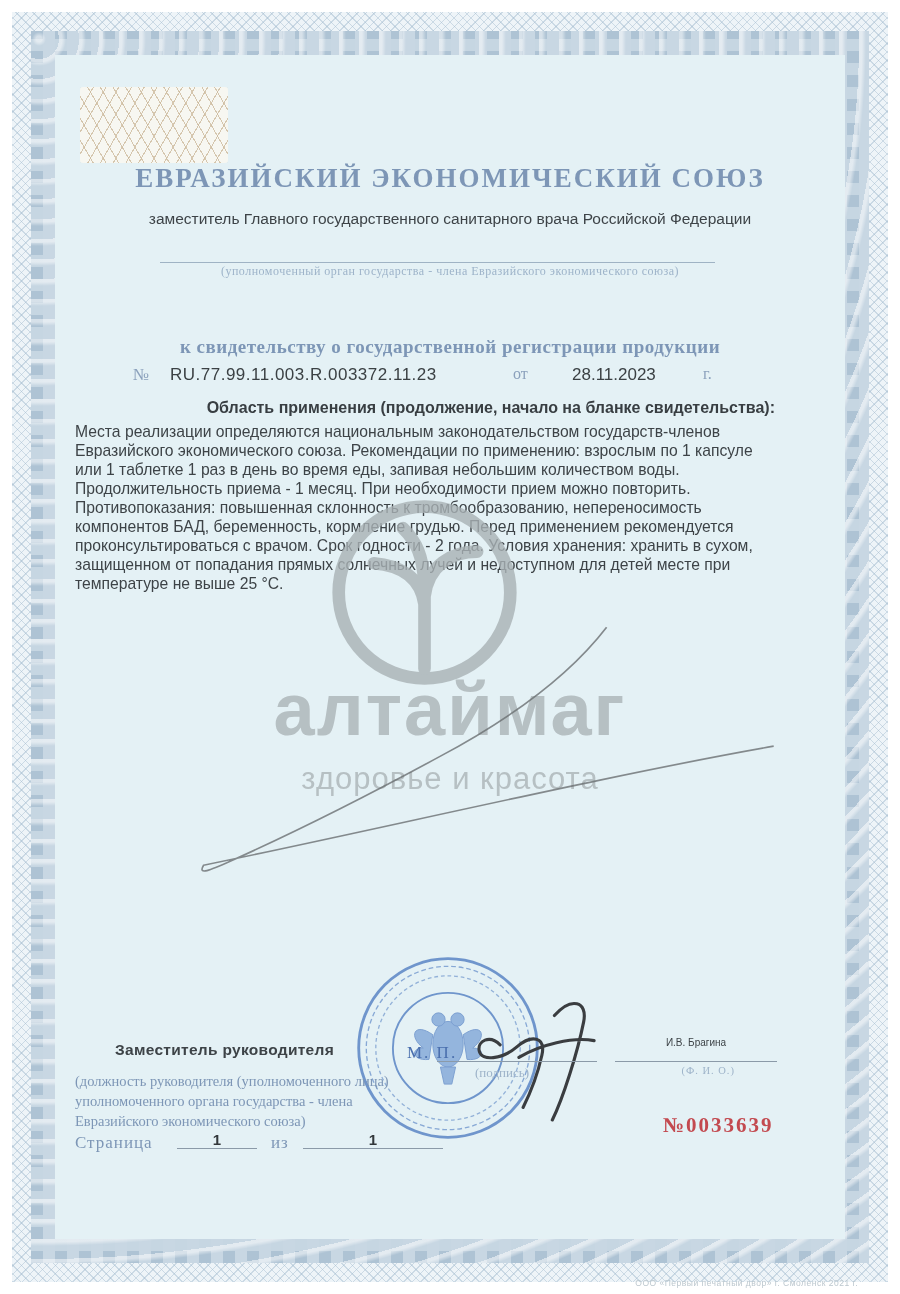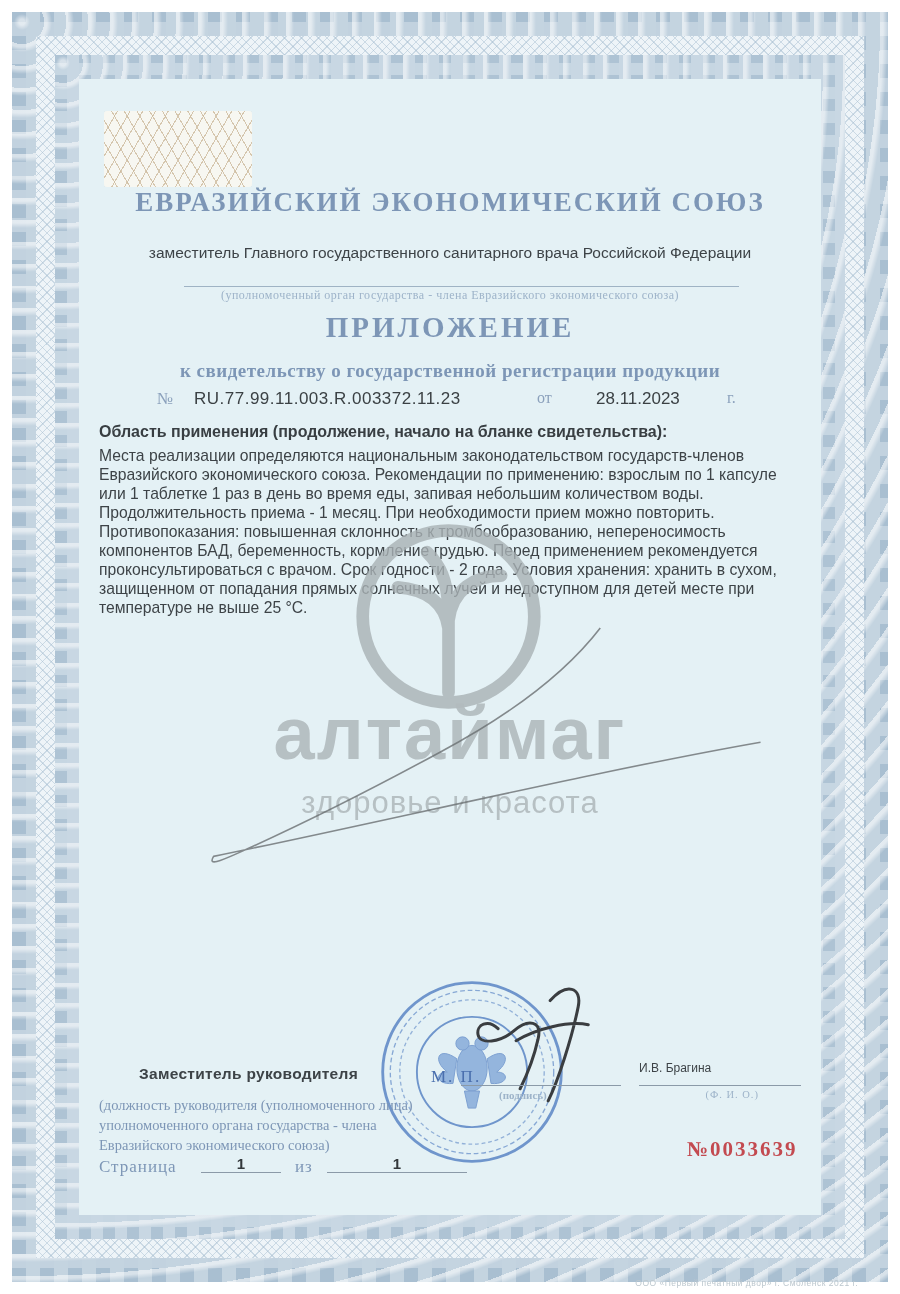--- a/index.html
+++ b/index.html
@@ -4,21 +4,20 @@
 <style>
   * { margin:0; padding:0; box-sizing:border-box; }
   html,body { width:900px; }
   body { font-family:"Liberation Sans", sans-serif; background:#ffffff; }
 
   .paper { position:relative; width:900px; height:1294px; background:#ffffff; padding:12px; }
 
   
   .band1 {
     height:100%;
-    padding:24px;
     background:
       repeating-radial-gradient(circle at 10px 10px, rgba(255,255,255,.55) 0 3px, rgba(255,255,255,0) 8px 22px),
       repeating-linear-gradient(90deg, #a9bfd1 0 14px, #c4d4e0 14px 28px),
       repeating-linear-gradient(0deg, #a9bfd1 0 14px, #c2d2df 14px 28px);
     background-blend-mode:lighten;
   }
   .band2 {
     height:100%;
     padding:19px;
     background:
@@ -45,53 +44,53 @@
       repeating-linear-gradient(-60deg, rgba(203,185,156,.8) 0 1px, transparent 1px 11px),
       rgba(250,248,240,.85);
     border-radius:3px;
   }
 
   .serifblue { font-family:"Liberation Serif", serif; color:#7d96b6; }
   .centered { position:absolute; left:0; right:0; text-align:center; }
 
   .eaeu-title { top:108px; font-size:27px; font-weight:bold; letter-spacing:2px; }
   .hline1 { top:144px; font-size:15.5px; color:#3d4347; }
-  .hline2 { top:165px; font-size:15.5px; color:#3d4347; }
+  .hline2 { top:155px; font-size:15.5px; color:#3d4347; }
   .hline3 { top:186px; font-size:16px; color:#3d4347; }
   .rule-thin { position:absolute; left:105px; width:555px; top:207px; border-top:1px solid #9fb3c4; }
   .org-note { top:209px; font-size:12px; color:#9db3c9; letter-spacing:.5px; }
 
   .prilozhenie { top:232px; font-size:29px; font-weight:bold; letter-spacing:3px; }
   .sub-title { top:281px; font-size:19px; font-weight:bold; letter-spacing:.5px; }
 
   .numline { position:absolute; top:310px; left:0; right:0; height:24px; }
   .numline .no { position:absolute; left:78px; font-family:"Liberation Serif", serif; color:#8ba1bc; font-size:17px; }
   .numline .num { position:absolute; left:115px; color:#3b4144; font-size:17px; letter-spacing:.5px; }
   .numline .ot { position:absolute; left:458px; font-family:"Liberation Serif", serif; color:#8ba1bc; font-size:16px; }
   .numline .date { position:absolute; left:517px; color:#3b4144; font-size:17px; }
   .numline .g { position:absolute; left:648px; font-family:"Liberation Serif", serif; color:#8ba1bc; font-size:16px; }
 
-  .body-head { position:absolute; left:20px; top:344px; width:700px; font-size:16px; font-weight:bold; color:#383e42; }
+  .body-head { position:absolute; left:20px; top:344px; width:700px; font-size:16px; font-weight:bold; color:#383e42;text-align:right; }
   .body-text { position:absolute; left:20px; top:367px; width:706px; font-size:15.7px; line-height:19px; color:#3d4347; }
 
   .wm-logo { position:absolute; left:272px; top:440px; width:195px; height:195px; opacity:.8; }
   .wm-brand { top:612px; font-size:74px; font-weight:bold; color:#b2bbbe; letter-spacing:2px; font-family:"Liberation Sans", sans-serif; opacity:.9; }
   .wm-tag { top:706px; font-size:31px; color:#b2bbbe; letter-spacing:1px; opacity:.9; }
 
   .sig-scribble { position:absolute; left:0; top:0; width:100%; height:100%; pointer-events:none; }
 
   .stamp { position:absolute; left:298px; top:898px; width:190px; height:190px; opacity:.85; }
   .mp-label { position:absolute; left:352px; top:988px; font-family:"Liberation Serif", serif; font-size:17px; color:#4a6fae; letter-spacing:2px; }
 
   .post-label { position:absolute; left:20px; top:986px; font-size:15.5px; font-weight:bold; color:#3d4347; letter-spacing:.3px;margin-left:40px; }
   .sig-line { position:absolute; top:1006px; border-top:1px solid #8b9aa8; }
   .sig-line.mid { left:382px; width:160px; }
   .sig-line.right { left:560px; width:162px; }
-  .podpis-note { position:absolute; left:420px; top:1010px; font-size:11px; color:#9db3c9; font-family:"Liberation Serif", serif;font-weight:bold; }
-  .fio-name { position:absolute; left:560px; width:162px; top:982px; text-align:left; font-size:12px; color:#3d4347; }
+  .podpis-note { position:absolute; left:420px; top:1010px; font-size:13px; color:#9db3c9; font-family:"Liberation Serif", serif; }
+  .fio-name { position:absolute; left:560px; width:162px; top:982px; text-align:center; font-size:10px; color:#3d4347; }
   .fio-note { position:absolute; left:560px; width:120px; top:1010px; text-align:right; font-size:10.5px; color:#9db3c9; font-family:"Liberation Serif", serif; letter-spacing:1px; }
   .left-note { position:absolute; left:20px; top:1016px; width:322px; font-family:"Liberation Serif", serif; font-size:14.5px; line-height:20px; color:#7d96b6; }
 
   .serial { position:absolute; left:608px; top:1058px; font-family:"Liberation Serif", serif; font-size:21px; font-weight:bold; color:#c34a50; letter-spacing:2px; }
 
   .pagerow { position:absolute; left:20px; top:1076px; height:26px; font-family:"Liberation Serif", serif; color:#7d96b6; font-size:17px; }
   .pagerow .plabel { position:absolute; left:0; top:2px; letter-spacing:1px; }
   .pg-seg { position:absolute; top:0; text-align:center; color:#33383b; font-family:"Liberation Sans", sans-serif; font-size:15px; font-weight:bold; border-bottom:1px solid #8b9aa8; }
   .pg-seg.s1 { left:102px; width:80px; }
   .pagerow .iz { position:absolute; left:196px; top:2px; letter-spacing:1px; }
@@ -108,21 +107,20 @@
       <div class="band3">
         <div class="inner">
 
           <div class="patch"></div>
 
           <div class="centered serifblue eaeu-title">ЕВРАЗИЙСКИЙ ЭКОНОМИЧЕСКИЙ СОЮЗ</div>
           <div class="centered hline2">заместитель Главного государственного санитарного врача Российской Федерации</div>
           <div class="rule-thin"></div>
           <div class="centered serifblue org-note">(уполномоченный орган государства - члена Евразийского экономического союза)</div>
 
-          <div class="centered serifblue prilozhenie">ПРИЛОЖЕНИЕ</div>
           <div class="centered serifblue sub-title">к свидетельству о государственной регистрации продукции</div>
 
           <div class="numline">
             <span class="no">№</span>
             <span class="num">RU.77.99.11.003.R.003372.11.23</span>
             <span class="ot">от</span>
             <span class="date">28.11.2023</span>
             <span class="g">г.</span>
           </div>
 

